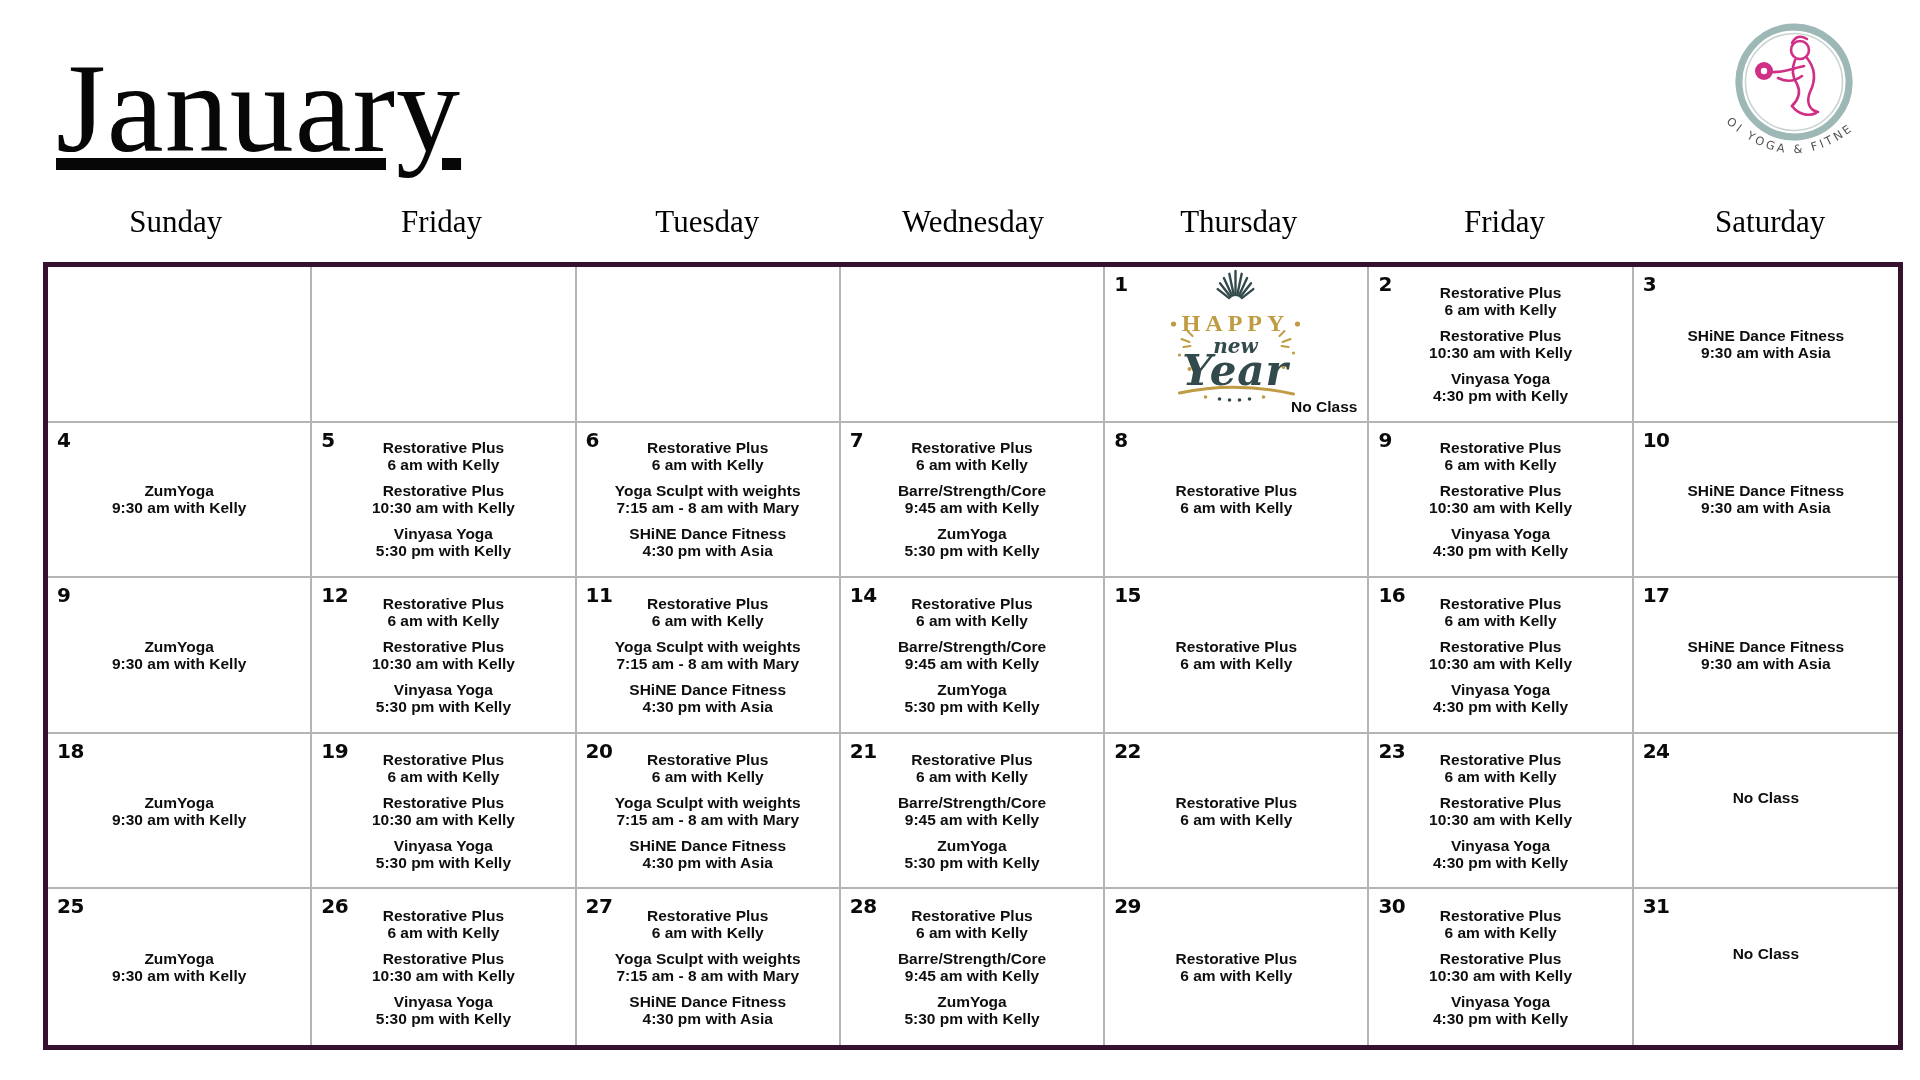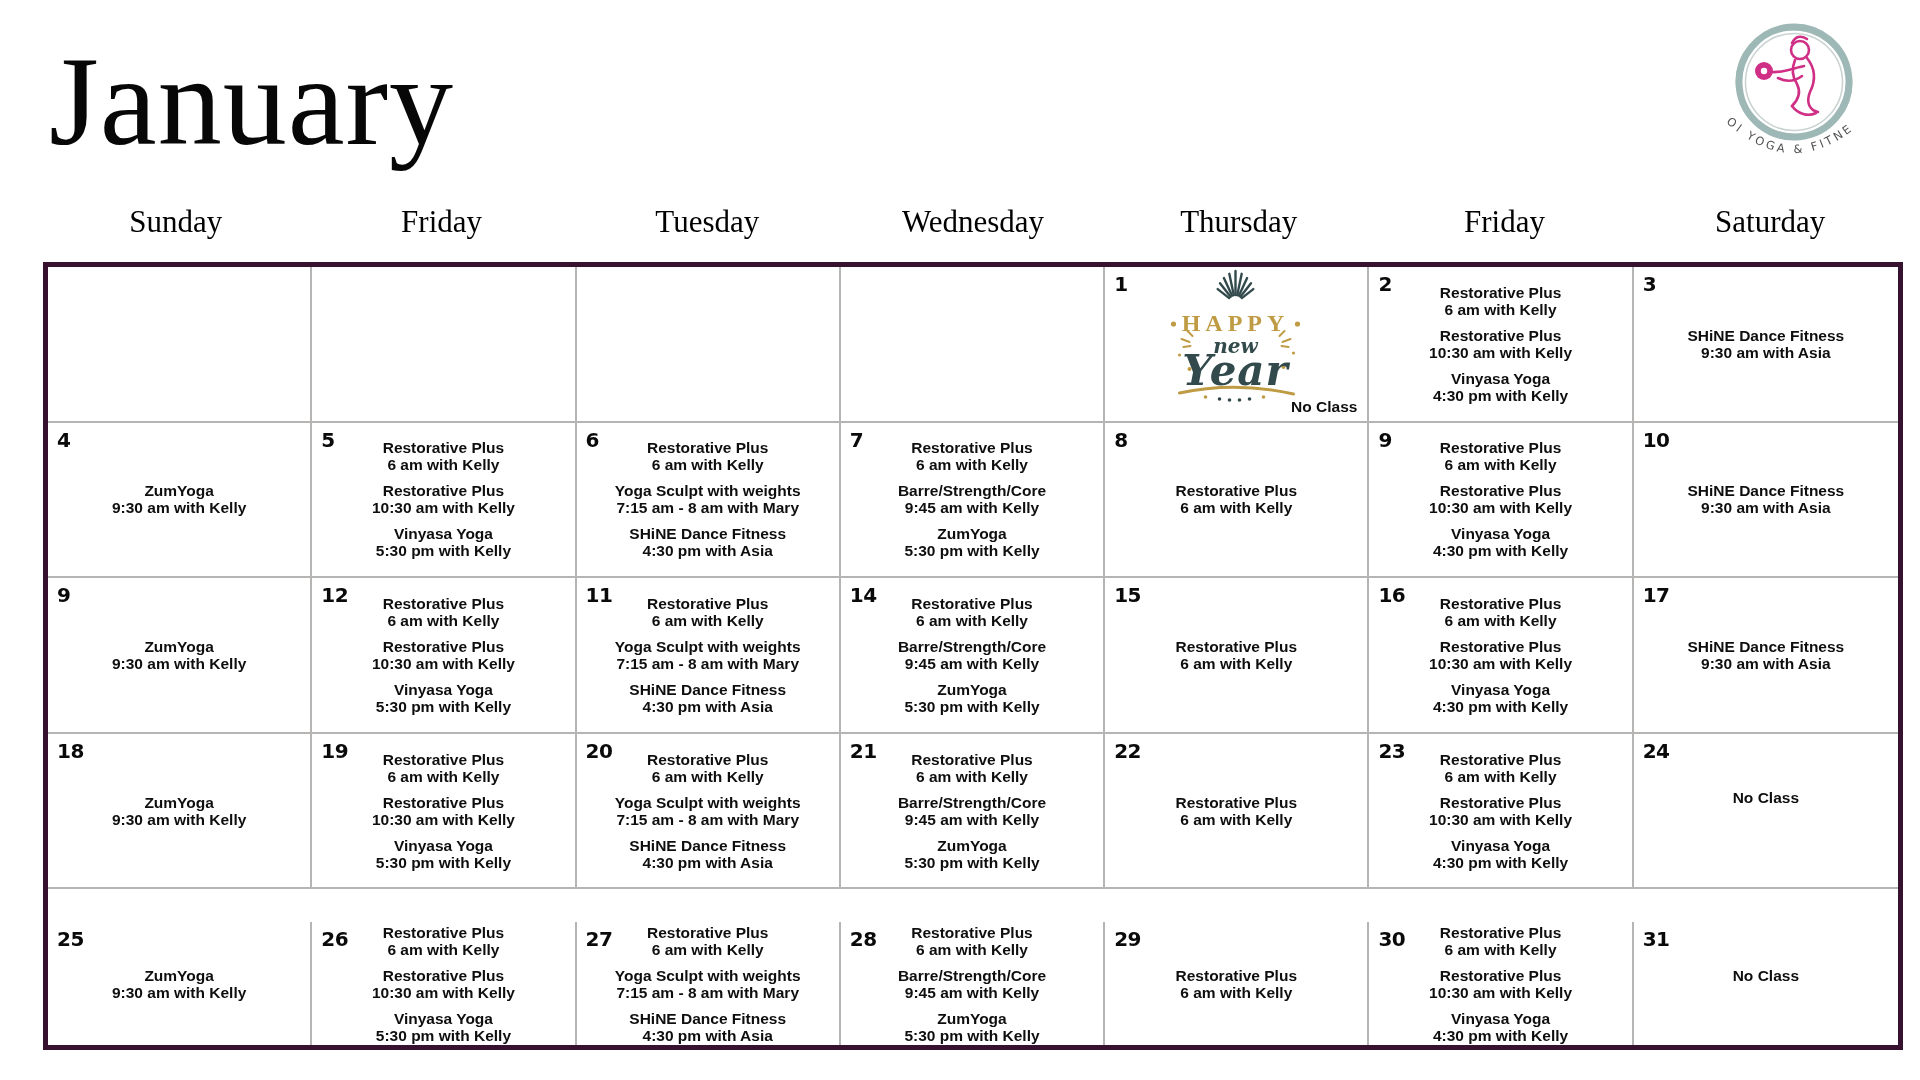--- a/index.html
+++ b/index.html
@@ -1,47 +1,47 @@
 <!DOCTYPE html>
 <html style="--borderPlum: #371230; --gridLine: #b7b4b4; --hnyGold: #bf9c44; --hnyTeal: #334a4c; --logoPink: #d02f86; --logoTeal: #9db8b6;"><head>
 <meta charset="utf-8">
 <style>
   html,body{margin:0;padding:0;background:#ffffff;}
   .page{position:relative;width:1920px;height:1080px;background:#fff;overflow:hidden;
         font-family:"Liberation Sans",sans-serif;color:#111;}
 
   
-  .title{position:absolute;left:40px;top:22px;margin:9px;font-family:"Liberation Serif",serif;
-         font-weight:400;font-size:128px;line-height:1.1;color:#070707;letter-spacing:1px;}
+  .title{position:absolute;left:40px;top:22px;margin:16px;font-family:"Liberation Serif",serif;
+         font-weight:400;font-size:128px;line-height:1.1;color:#070707;letter-spacing:1px;text-decoration:underline;}
 
   
   .logo{position:absolute;left:1712px;top:18px;width:165px;height:166px;}
   .logo-arc-text{font-family:"DejaVu Sans",sans-serif;font-size:11.5px;letter-spacing:3px;
                  fill:#4f4f4f;text-anchor:middle;}
 
   
   .day-headers{position:absolute;left:43px;top:198px;width:1860px;height:48px;display:flex;}
   .dh{flex:1;text-align:center;font-family:"Liberation Serif",serif;font-size:31px;
       color:#000000;line-height:48px;}
 
   
   .grid{position:absolute;left:43px;top:262px;width:1860px;height:788px;box-sizing:border-box;
         border:5px solid var(--borderPlum,#371230);display:grid;
         grid-template-columns:repeat(7,1fr);grid-template-rows:repeat(5,1fr);background:#fff;}
   .cell{position:relative;box-sizing:border-box;
         border-right:2px solid var(--gridLine,#b7b4b4);
         border-bottom:2px solid var(--gridLine,#b7b4b4);background:#fff;}
   .cell:nth-child(7n){border-right:none;}
-  .cell:nth-child(n+29){border-bottom:none;margin-top:33px;}
+  .cell:nth-child(n+29){border-bottom:none;}
 
   .day-num{position:absolute;top:5px;left:9px;font-family:"DejaVu Sans",sans-serif;
            font-weight:700;font-size:20px;letter-spacing:-0.5px;color:#0a0a0a;z-index:2;}
 
   .classes{position:absolute;left:0;right:0;top:0;bottom:0;display:flex;flex-direction:column;
-           justify-content:center;gap:9px;padding:8px 8px;text-align:center;}
+           justify-content:center;align-items:center;gap:9px;padding:8px 8px;text-align:center;}
   .cname,.ctime{font-size:15.5px;font-weight:700;line-height:17px;color:#0e0e0e;}
 
   .center-note{position:absolute;left:0;right:0;top:36%;text-align:center;
                font-size:15.5px;font-weight:700;color:#0e0e0e;}
 
   
   .hny{position:absolute;left:50%;top:46%;transform:translate(-50%,-50%);}
   .t-happy{fill:var(--hnyGold,#bf9c44);font-family:"Liberation Serif",serif;font-weight:700;
            font-size:24px;letter-spacing:5px;text-anchor:middle;}
   .t-new{fill:var(--hnyTeal,#334a4c);font-family:"DejaVu Serif",serif;font-style:italic;

